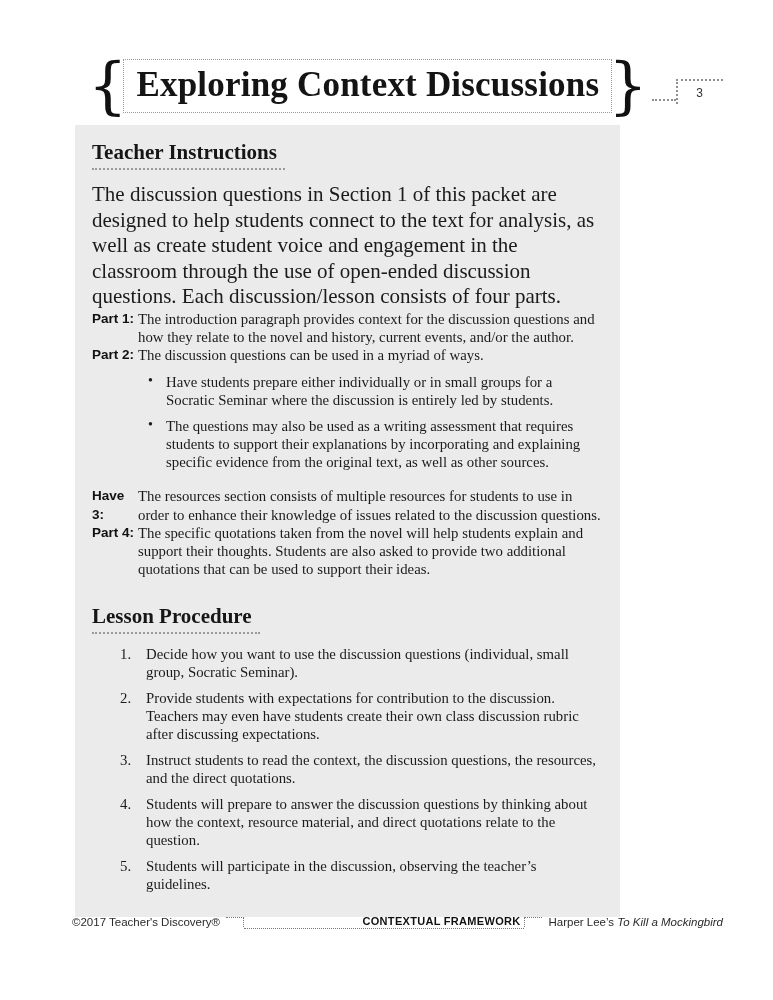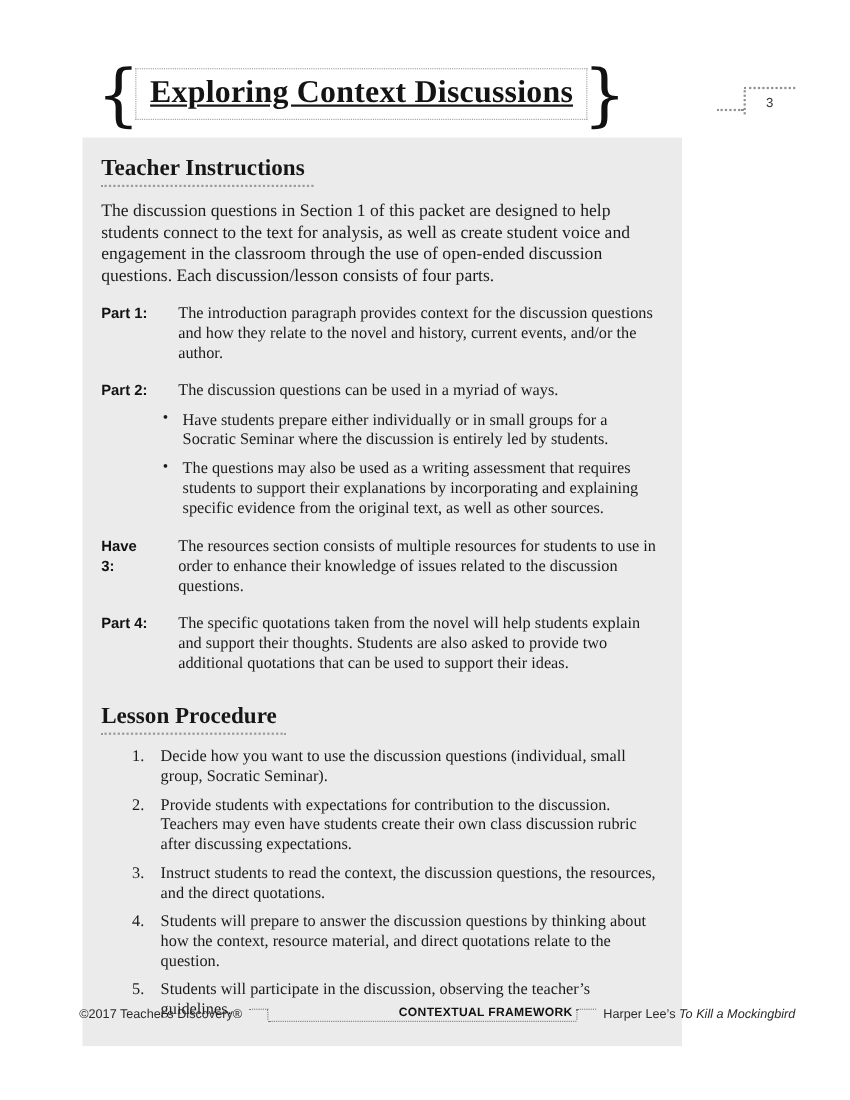--- a/index.html
+++ b/index.html
@@ -28,26 +28,25 @@
     font-weight: 400;
     line-height: 0.9;
     color: #111;
   }
   .brace.left  { margin-right: -4px; }
   .brace.right { margin-left: -4px; }
   .title-box {
     display: inline-block;
     border: 1px dotted #9a9a9a;
     padding: 5px 12px 7px 12px;
-    font-size: 29px;
+    font-size: 35px;
     font-weight: 700;
     letter-spacing: 0.2px;
     color: #141414;
     white-space: nowrap;
-    text-decoration: underline;
   }
   .pagenum-wrap {
     position: absolute;
     right: 0; top: 12px;
     display: flex;
     align-items: flex-end;
     height: 34px;
   }
   .pagenum-leader {
     display: inline-block;
@@ -77,30 +76,29 @@
   .section-heading {
     font-size: 21px;
     font-weight: 700;
     color: #161616;
     display: inline-block;
     padding: 0 8px 3px 0;
     border-bottom: 2px dotted #9a9a9a;
   }
   .intro {
     margin-top: 12px;
-    font-size: 16px;
+    font-size: 21px;
     line-height: 1.22;
   }
   .part-row {
     display: grid;
     grid-template-columns: 46px 1fr;
-    margin-top: 16px;
+    margin-top: 0;
     font-size: 14.8px;
     line-height: 1.22;
-    gap: 24px;
   }
   .part-label {
     font-family: "Liberation Sans", sans-serif;
     font-weight: 700;
     font-size: 13.5px;
     line-height: 1.34;
     color: #111;
   }
   .bullets {
     list-style: none;

